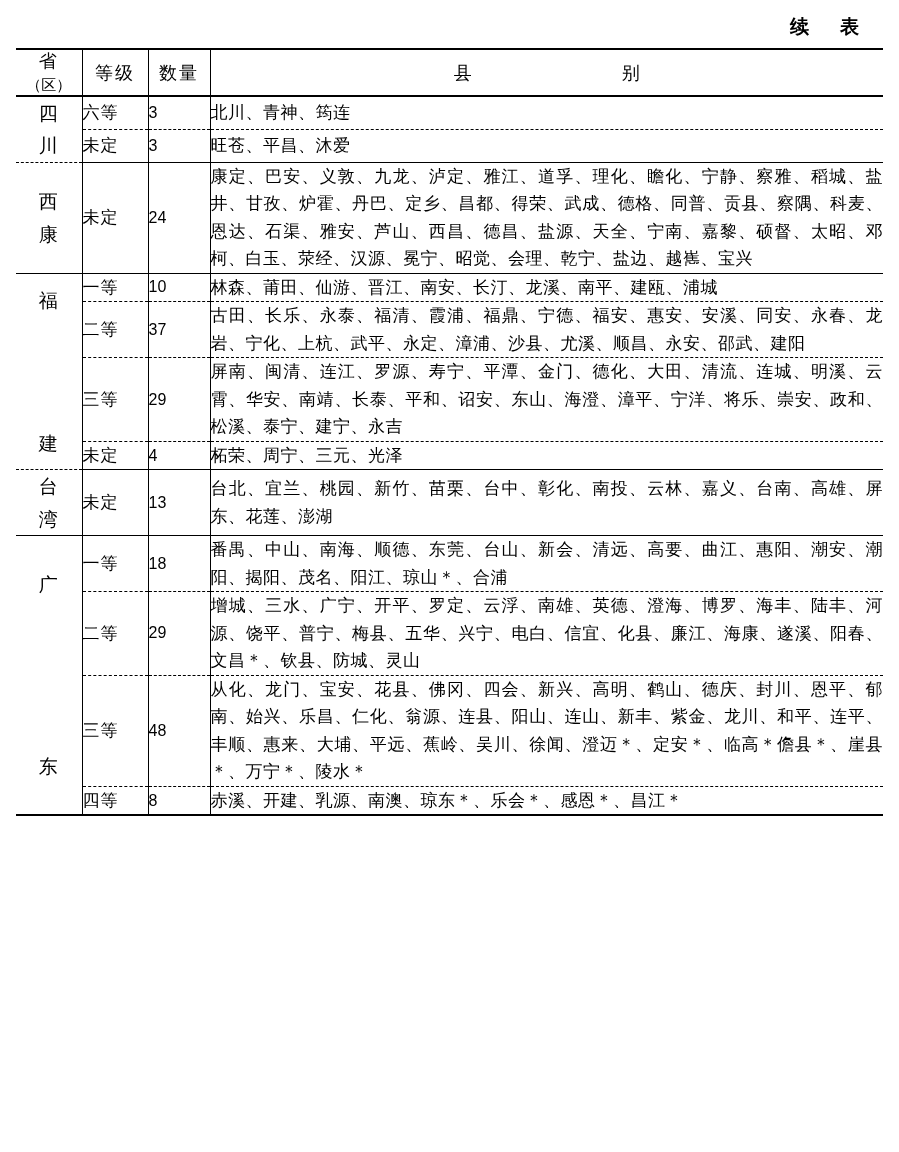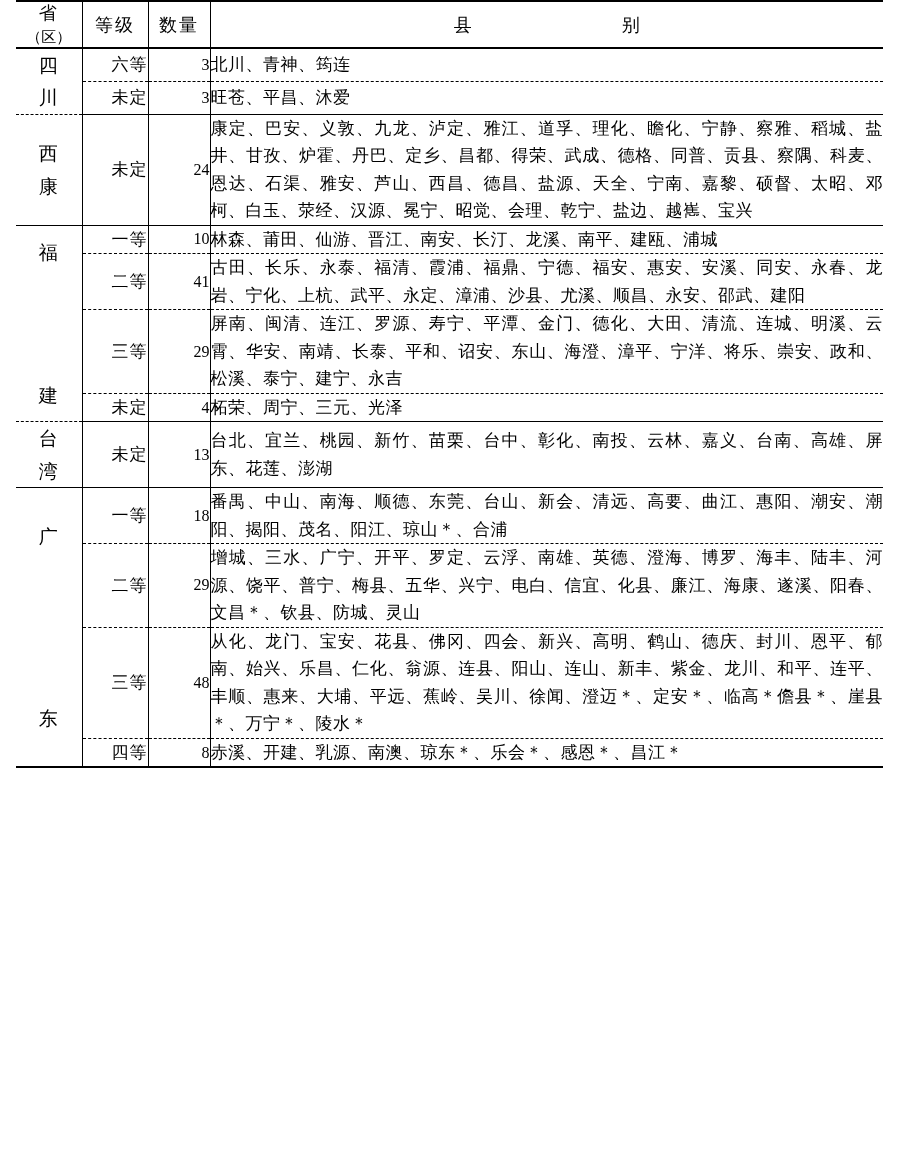--- a/index.html
+++ b/index.html
@@ -83,23 +83,23 @@
     line-height: 1.7;
     letter-spacing: 1px;
   }
   .cell-prov .v {
     display: inline-block;
   }
   .cell-prov .v span {
     display: block;
   }
   .cell-rank, .cell-num {
-    text-align: right;
+    text-align: left;
     font-size: 17px;
-    font-family: Liberation Serif, serif;
+    font-family: Liberation Sans, sans-serif;
     letter-spacing: 1px;
     padding: 6px 0;
   }
   .cell-num {
     font-size: 16px;
     letter-spacing: 0;
   }
   .cell-list {
     font-size: 17px;
     font-family: "DejaVu Sans", "Liberation Sans", sans-serif;
@@ -120,20 +120,21 @@
   }
   .last-clip {
     overflow: hidden;
   }
 </style>
 </head>
 <body>
 
 <div class="page">
 
+  <div class="cont-header">续　表</div>
 
   <table class="main">
     <colgroup>
       <col class="c-prov">
       <col class="c-rank">
       <col class="c-num">
       <col class="c-list">
     </colgroup>
     <tbody>
       <tr class="thead">
@@ -180,21 +181,21 @@
           <span class="v">
             <span style="padding-bottom:110px;">福</span><span>建</span>
           </span>
         </td>
         <td class="cell-rank">一等</td>
         <td class="cell-num">10</td>
         <td class="cell-list">林森、莆田、仙游、晋江、南安、长汀、龙溪、南平、建瓯、浦城</td>
       </tr>
       <tr class="rowsep-dashed">
         <td class="cell-rank">二等</td>
-        <td class="cell-num">41</td>
+        <td class="cell-num">37</td>
         <td class="cell-list">古田、长乐、永泰、福清、霞浦、福鼎、宁德、福安、惠安、安溪、同安、永春、龙岩、宁化、上杭、武平、永定、漳浦、沙县、尤溪、顺昌、永安、邵武、建阳</td>
       </tr>
       <tr class="rowsep-dashed">
         <td class="cell-rank">三等</td>
         <td class="cell-num">29</td>
         <td class="cell-list">屏南、闽清、连江、罗源、寿宁、平潭、金门、德化、大田、清流、连城、明溪、云霄、华安、南靖、长泰、平和、诏安、东山、海澄、漳平、宁洋、将乐、崇安、政和、松溪、泰宁、建宁、永吉</td>
       </tr>
       <tr class="rowsep-solid">
         <td class="cell-rank">未定</td>
         <td class="cell-num">4</td>

